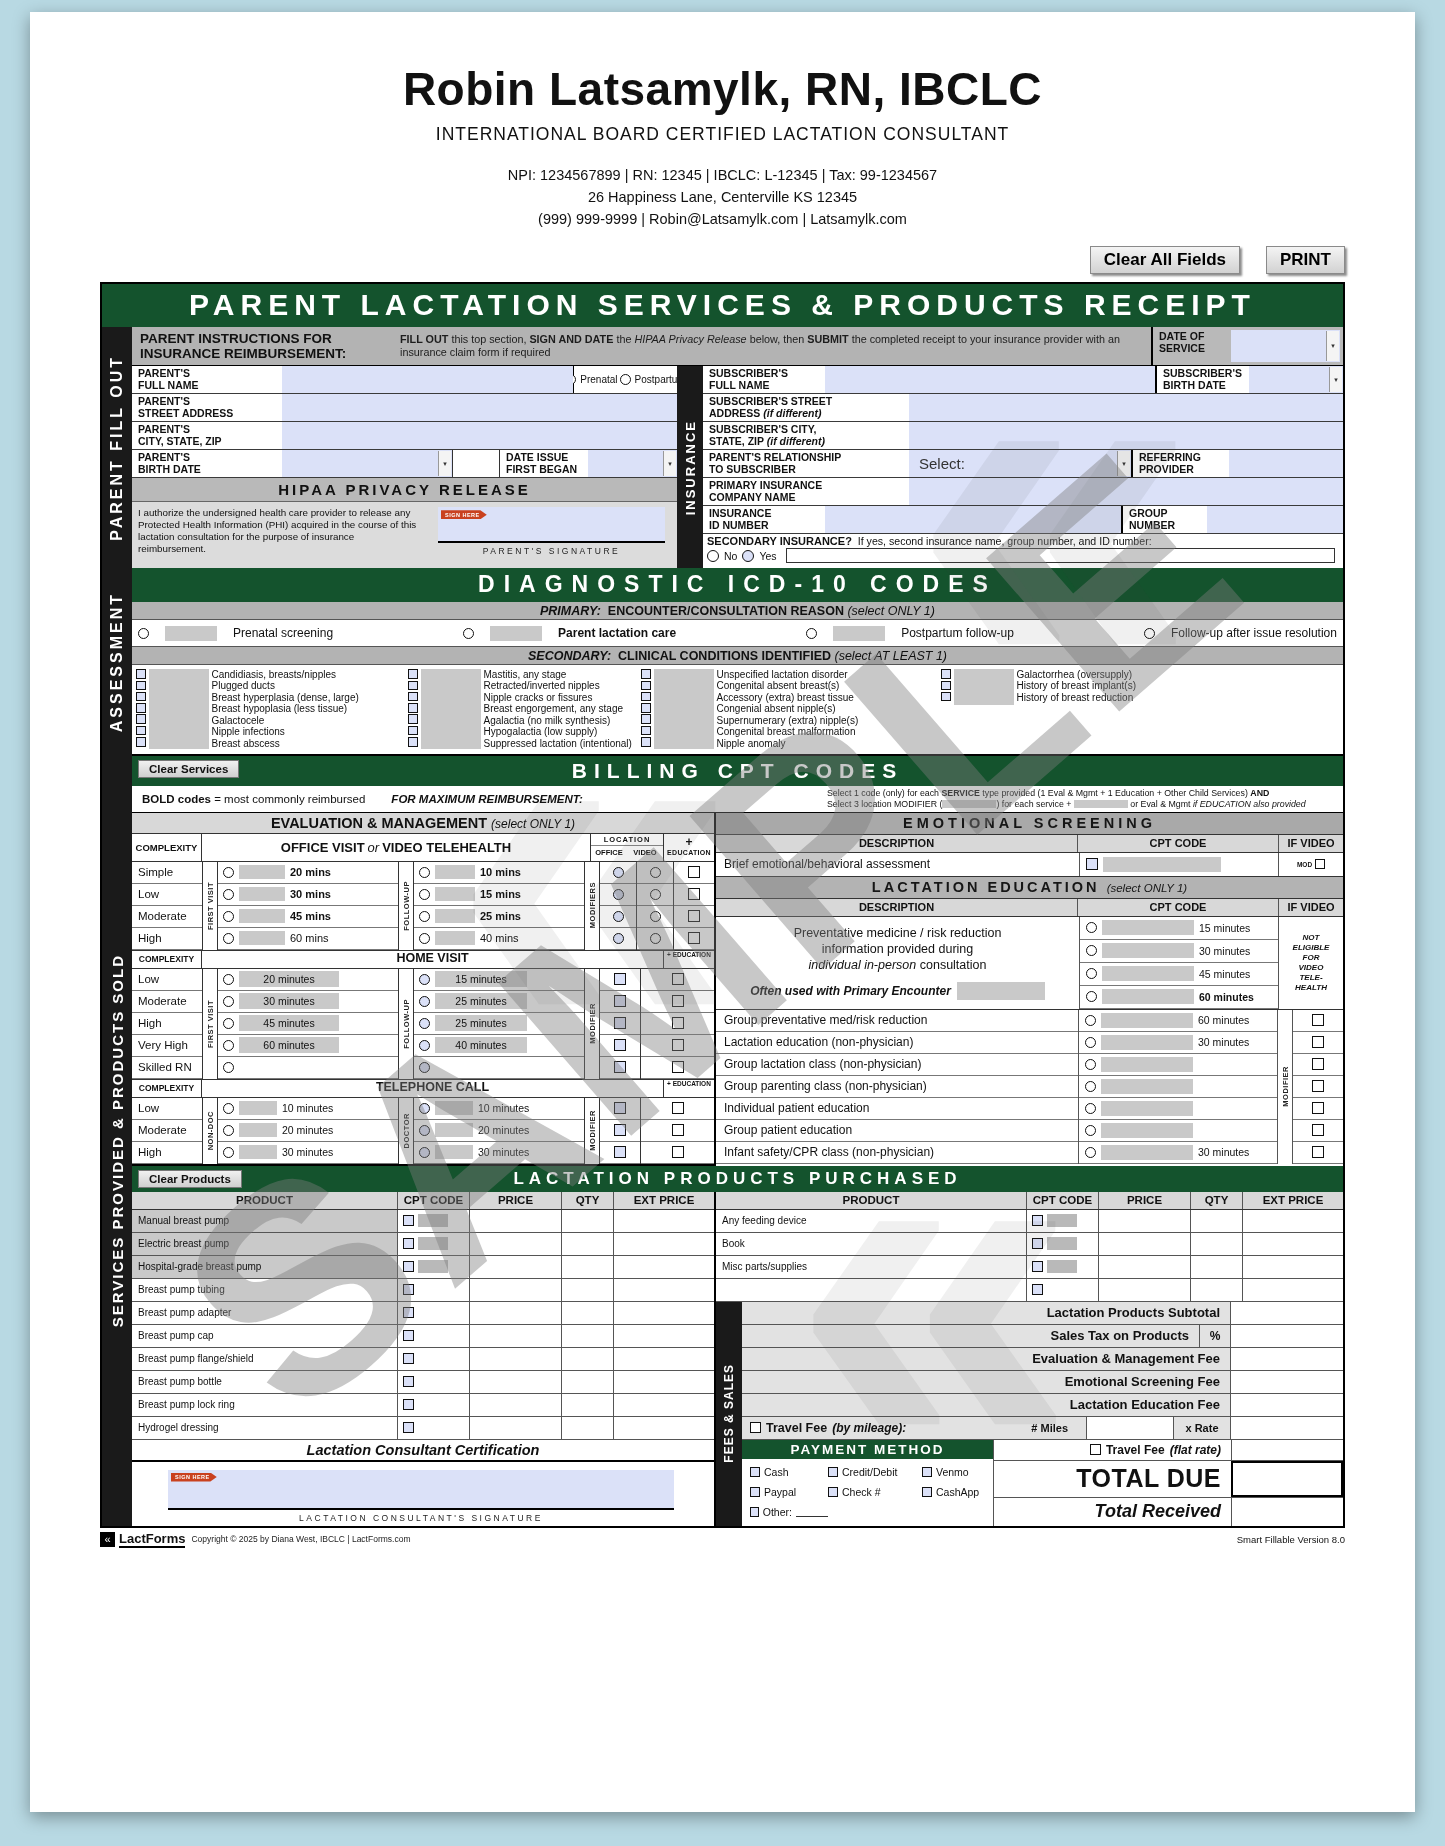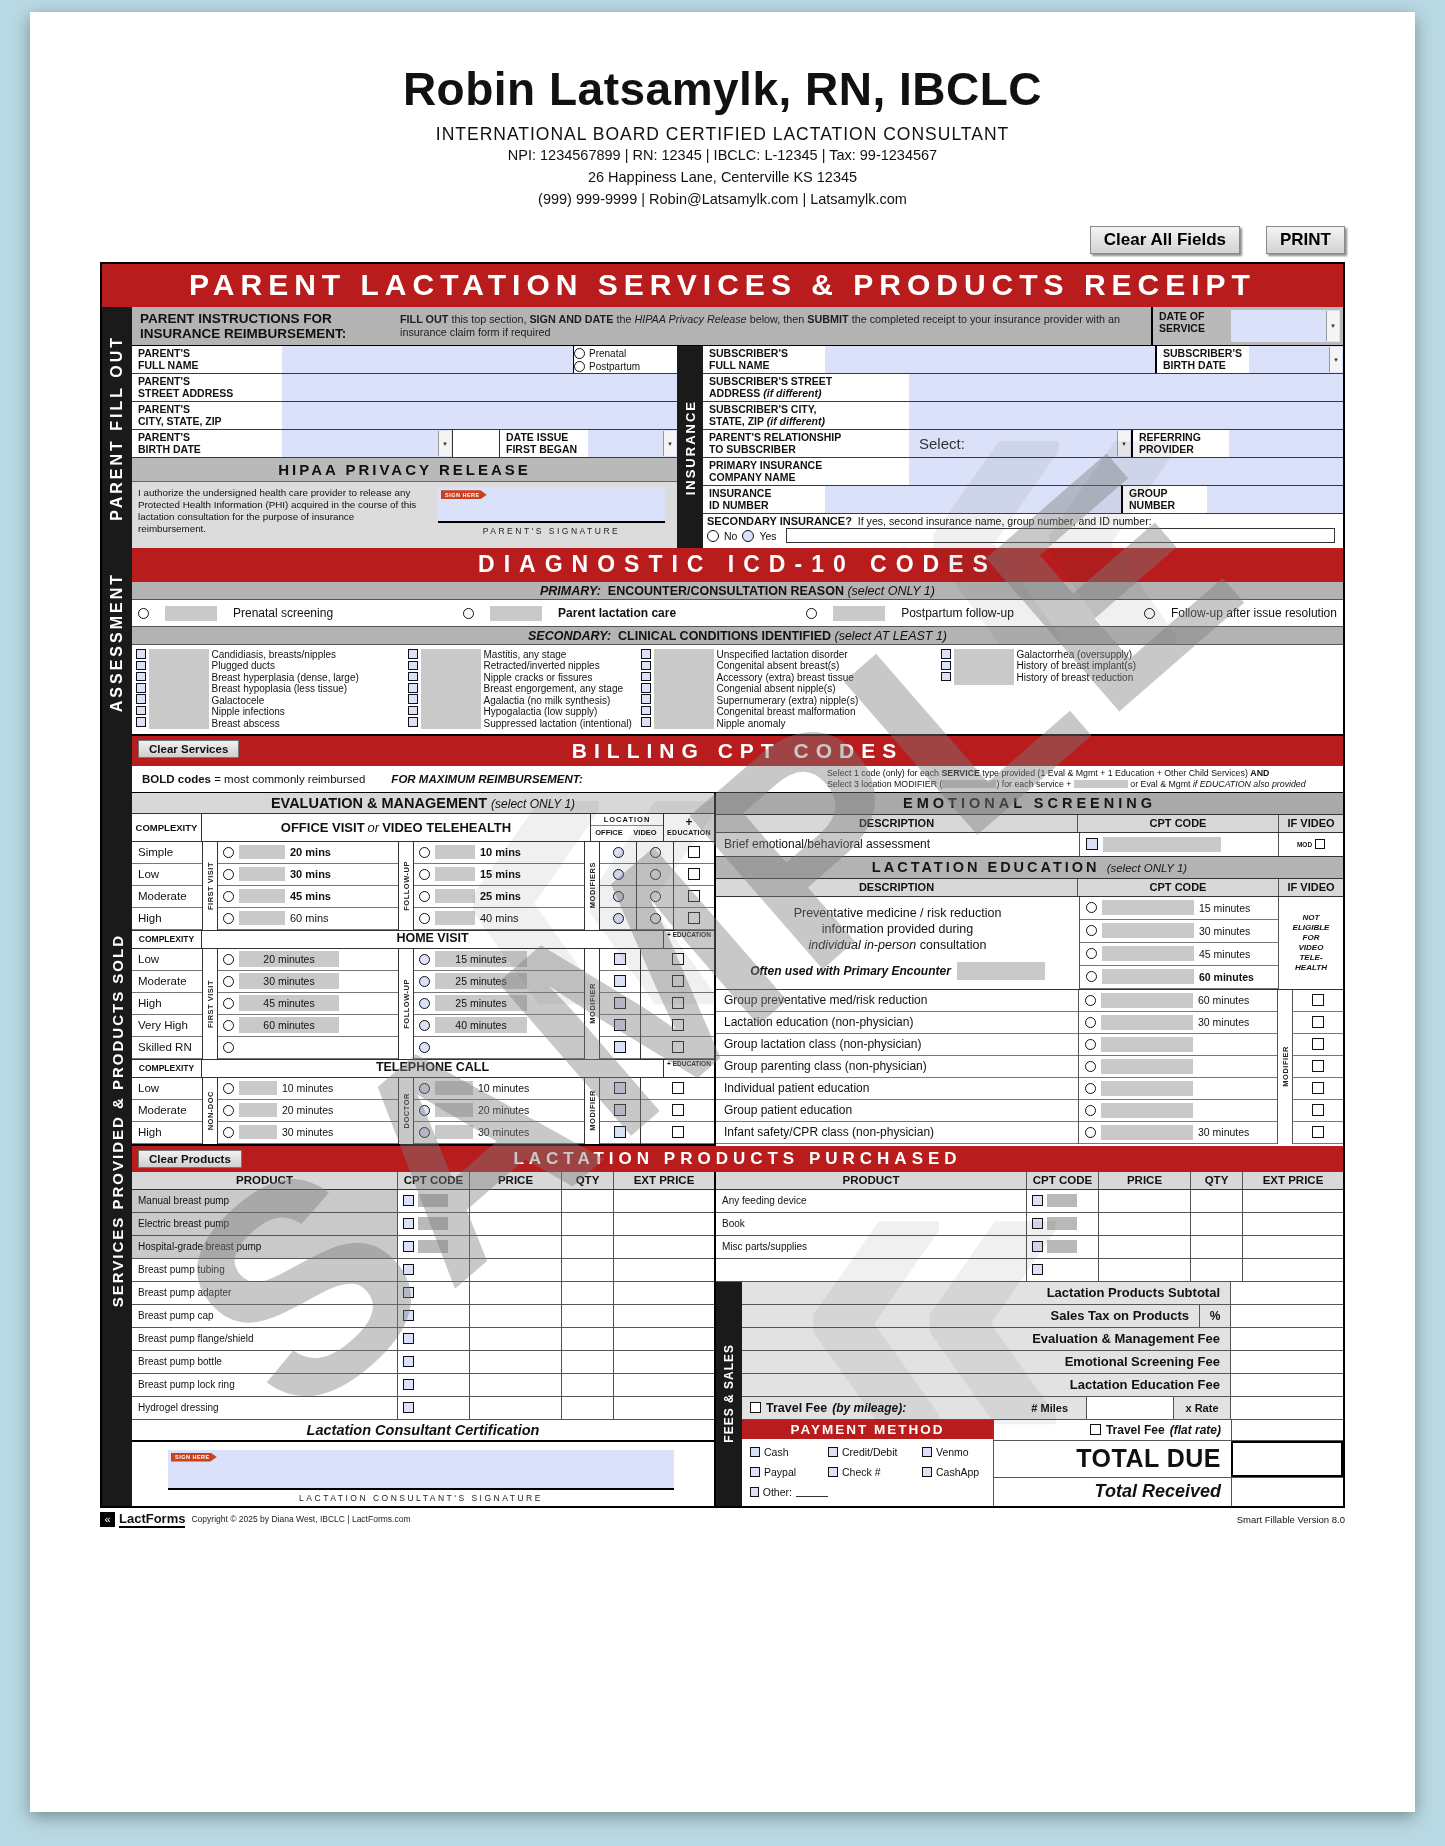--- a/index.html
+++ b/index.html
@@ -2,46 +2,46 @@
 <html><head>
 <meta charset="utf-8">
 <style>
   html,body{margin:0;padding:0}
   body{width:1445px;height:1846px;background:#b8d9e3;position:relative;font-family:"Liberation Sans",sans-serif;color:#111;-webkit-font-smoothing:antialiased}
   .page{position:absolute;left:30px;top:12px;width:1385px;height:1800px;background:#fff;box-shadow:0 5px 16px rgba(0,0,0,.35);overflow:hidden}
   
   .lh{text-align:center;padding-top:50px}
   .lh-name{font-size:46px;font-weight:bold;letter-spacing:.5px}
   .lh-sub{font-size:17.5px;letter-spacing:1px;margin-top:8px}
-  .lh-meta{font-size:14.5px;margin-top:0;line-height:1.5}
+  .lh-meta{font-size:14.5px;margin-top:20px;line-height:1.5}
   
   .toolbar{display:flex;justify-content:flex-end;gap:26px;margin:16px 70px 8px 0}
   .btn{background:linear-gradient(#f4f4f4,#d2d2d2);border:1px solid #8a8a8a;box-shadow:1.5px 1.5px 2px rgba(0,0,0,.45);font-weight:bold;font-size:17px;padding:3px 13px;font-family:inherit}
   
   .form{margin-left:70px;width:1245px;border:2px solid #000;box-sizing:border-box;position:relative;background:#fff}
-  .banner{background:#b91c1c;color:#fff;font-weight:bold;text-align:center}
+  .banner{background:#14532d;color:#fff;font-weight:bold;text-align:center}
   .t-banner{font-size:30px;letter-spacing:6px;padding:4px 0 5px}
   .r{display:flex}.grow{flex:1}
   .side{background:#1a1a1a;width:30px;display:flex;align-items:center;justify-content:center}
   .vlabel{writing-mode:vertical-rl;transform:rotate(180deg);color:#fff;font-weight:bold;font-size:16px;letter-spacing:3px;white-space:nowrap}
   .vsm{font-size:13px;letter-spacing:2px}
   
   .instr{height:38px;border-bottom:1px solid #000}
   .instr-box{flex:1;background:#b3b3b3;display:flex;align-items:center}
   .instr-title{width:252px;font-weight:bold;font-size:13.5px;line-height:1.15;padding-left:8px}
   .instr-text{flex:1;font-size:10.8px;line-height:1.25;padding:0 8px;color:#1d1d1d}
   .dos{width:190px;background:#b9b9b9;border-left:2px solid #000;position:relative;display:flex}
   .dos-l{font-size:10.5px;font-weight:bold;white-space:pre-line;padding:3px 0 0 6px;line-height:1.15;width:72px}
   .dos-in{flex:1;background:#dbe1f8;margin:3px 3px 3px 0;position:relative}
   .fl{font-size:10.5px;font-weight:bold;white-space:pre-line;line-height:1.12;display:flex;align-items:center;padding-left:6px;background:#fff;box-sizing:border-box}
   .inp{background:#dbe1f8;position:relative}
   .frow{height:27px;border-bottom:1px solid #3a3a3a;display:flex}
   .drop{position:absolute;right:1px;top:1px;bottom:1px;width:12px;background:#f4f4f4;border-left:1px solid #999;font-size:7px;display:flex;align-items:center;justify-content:center;color:#333}
   .drop::after{content:"\25BE"}
-  .radbox{width:104px;border-left:1px solid #000;background:#fff;display:flex;flex-direction:column;justify-content:center;gap:2px;padding-left:0;box-sizing:border-box}
+  .radbox{width:104px;border-left:1px solid #000;background:#fff;display:flex;flex-direction:row;justify-content:center;gap:2px;padding-left:0;box-sizing:border-box}
   .radline{display:flex;align-items:center;gap:4px;font-size:10px}
   .rad{width:11px;height:11px;border:1.6px solid #111;border-radius:50%;background:#fff;box-sizing:border-box;flex:none}
   .rad.lav{background:#dbe1f8}
   .hip-h{height:23px;background:#b9b9b9;font-weight:bold;font-size:15px;letter-spacing:3px;text-align:center;line-height:23px;border-bottom:1px solid #666}
   .hip-b{height:66px;background:#dcdcdc;display:flex}
   .hip-t{width:296px;font-size:9.8px;line-height:1.2;padding:5px 6px;box-sizing:border-box}
   .sigarea{flex:1;padding:5px 12px 0 10px;display:flex;flex-direction:column}
   .sigbox{background:#dbe1f8;height:34px;border-bottom:2px solid #000;position:relative}
   .signtag{position:absolute;left:3px;top:3px;background:#c9411f;color:#fff;font-size:5.5px;font-weight:bold;letter-spacing:.5px;padding:1.5px 7px 1.5px 4px;clip-path:polygon(0 0,86% 0,100% 50%,86% 100%,0 100%)}
   .sigcap{font-size:8.5px;letter-spacing:2.5px;text-align:center;margin-top:3px;color:#222}

